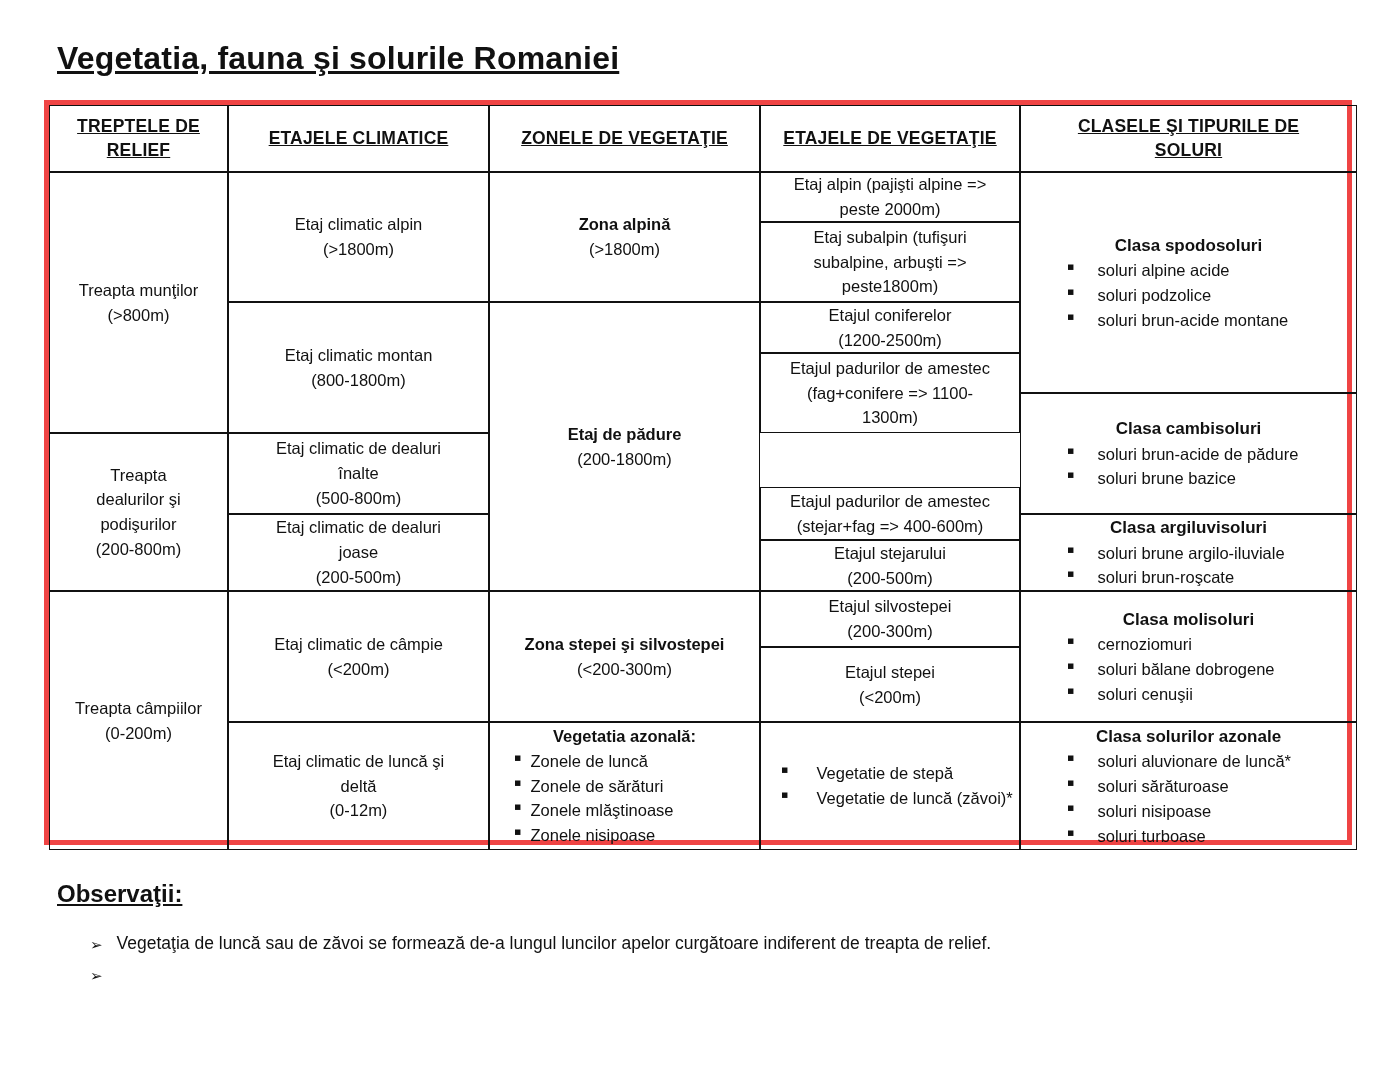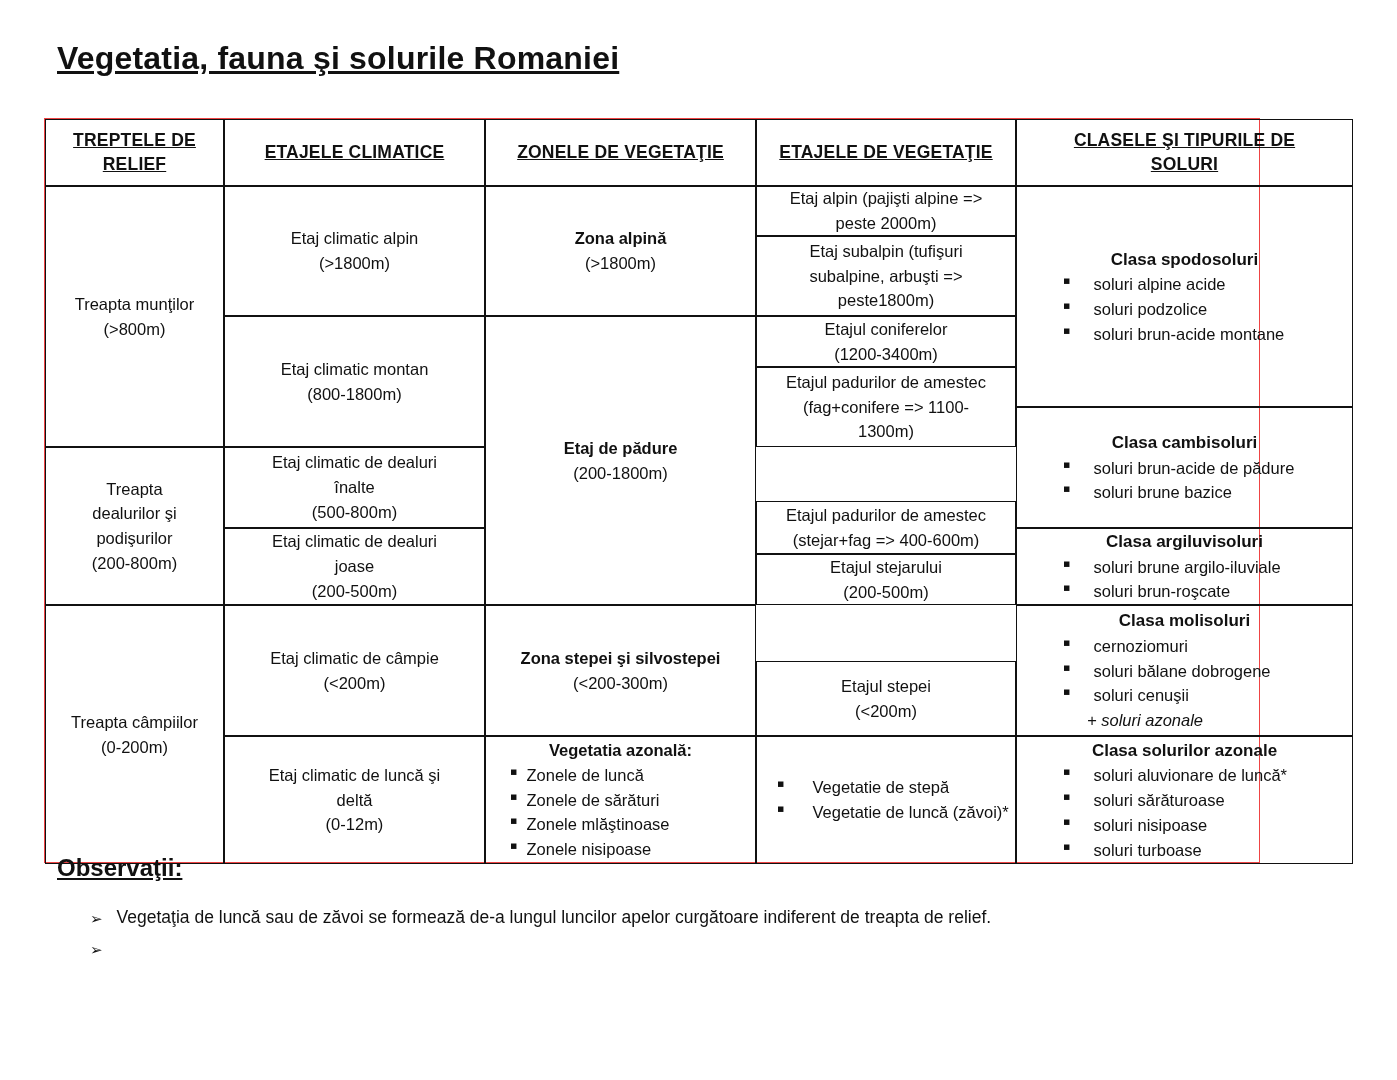--- a/index.html
+++ b/index.html
@@ -10,26 +10,26 @@
     overflow:hidden; margin:0 auto;
   }
   .doc-title {
     position:absolute; left:57px; top:40px;
     font-size:32px; font-weight:bold; text-decoration:underline;
     letter-spacing:0.2px;
   }
   
   .geo-table {
     position:absolute; left:44px; top:100px;
-    width:1216px; height:745px;
+    width:1308px; height:745px;
     display:grid;
     grid-template-columns:179px 261px 271px 260px 337px;
     grid-template-rows:67px 50px 80px 51px 40px 40px 54px 27px 26px 51px 56px 75px 128px;
-    border:1px solid #ef4444;
-    font-size:16.5px; line-height:1.5;margin-top:18px;
+    border:5px solid #ef4444;
+    font-size:16.5px; line-height:1.5;
   }
   .cell {
     border:1px solid #111;
     display:flex; flex-direction:column; justify-content:center; align-items:center;
     text-align:center; padding:2px 6px; overflow:hidden;
   }
   .pre { white-space:pre-line; }
   .hdr {
     font-weight:bold; font-size:17.5px; text-decoration:underline; line-height:1.35;
     letter-spacing:0.2px;
@@ -42,21 +42,21 @@
   .sq {
     font-family:"DejaVu Sans",sans-serif; font-size:11px; line-height:inherit;
     padding-top:1px; flex:0 0 auto;
   }
   
   .ind-zone  { padding-left:18px; } .ind-zone  .sq { margin-right:9px; }
   .ind-level { padding-left:14px; } .ind-level .sq { margin-right:28px; }
   .ind-soil  { padding-left:40px; } .ind-soil  .sq { margin-right:23px; }
   .soil-note { font-style:italic; align-self:stretch; text-align:left; padding-left:64px; }
   
-  .observations { position:absolute; left:57px; top:854px; width:1200px; }
+  .observations { position:absolute; left:57px; top:880px; width:1200px; }
   .obs-heading { font-size:24px; font-weight:bold; text-decoration:underline; }
   .obs-list { margin-top:25px; display:flex; flex-direction:column; gap:7px; font-size:17.5px; }
   .obs-item { display:flex; align-items:flex-start; padding-left:33px; }
   .arrow {
     font-family:"DejaVu Sans",sans-serif; font-size:15px; line-height:24px;
     margin-right:14px; flex:0 0 auto;
   }
 </style>
 </head>
 <body>
@@ -133,28 +133,30 @@
           </div>
       </div>
     </div>
 
     <div class="cell pre" style="grid-column:4;grid-row:2/3">Etaj alpin (pajişti alpine =&gt;
 peste 2000m)</div>
     <div class="cell pre" style="grid-column:4;grid-row:3/4">Etaj subalpin (tufişuri
 subalpine, arbuşti =&gt;
 peste1800m)</div>
     <div class="cell pre" style="grid-column:4;grid-row:4/5">Etajul coniferelor
-(1200-3400m)</div>
+(1200-2500m)</div>
     <div class="cell pre" style="grid-column:4;grid-row:5/7">Etajul padurilor de amestec
 (fag+conifere =&gt; 1100-
 1300m)</div>
     <div class="cell pre" style="grid-column:4;grid-row:8/10">Etajul padurilor de amestec
 (stejar+fag =&gt; 400-600m)</div>
     <div class="cell pre" style="grid-column:4;grid-row:10/11">Etajul stejarului
 (200-500m)</div>
+    <div class="cell pre" style="grid-column:4;grid-row:11/12">Etajul silvostepei
+(200-300m)</div>
     <div class="cell pre" style="grid-column:4;grid-row:12/13">Etajul stepei
 (&lt;200m)</div>
     <div class="cell" style="grid-column:4;grid-row:13/14">
       <div class="blist ind-level">
         <div class="bitem">
             <span class="sq">▪</span>
             <span>Vegetatie de stepă</span>
           </div>
         <div class="bitem">
             <span class="sq">▪</span>
@@ -215,21 +217,20 @@
           </div>
         <div class="bitem">
             <span class="sq">▪</span>
             <span>soluri bălane dobrogene</span>
           </div>
         <div class="bitem">
             <span class="sq">▪</span>
             <span>soluri cenuşii</span>
           </div>
       </div>
-      <div class="soil-note">+ soluri azonale</div>
     </div>
     <div class="cell" style="grid-column:5;grid-row:13/14">
       <div class="cls-title">Clasa solurilor azonale</div>
       <div class="blist ind-soil">
         <div class="bitem">
             <span class="sq">▪</span>
             <span>soluri aluvionare de luncă*</span>
           </div>
         <div class="bitem">
             <span class="sq">▪</span>

